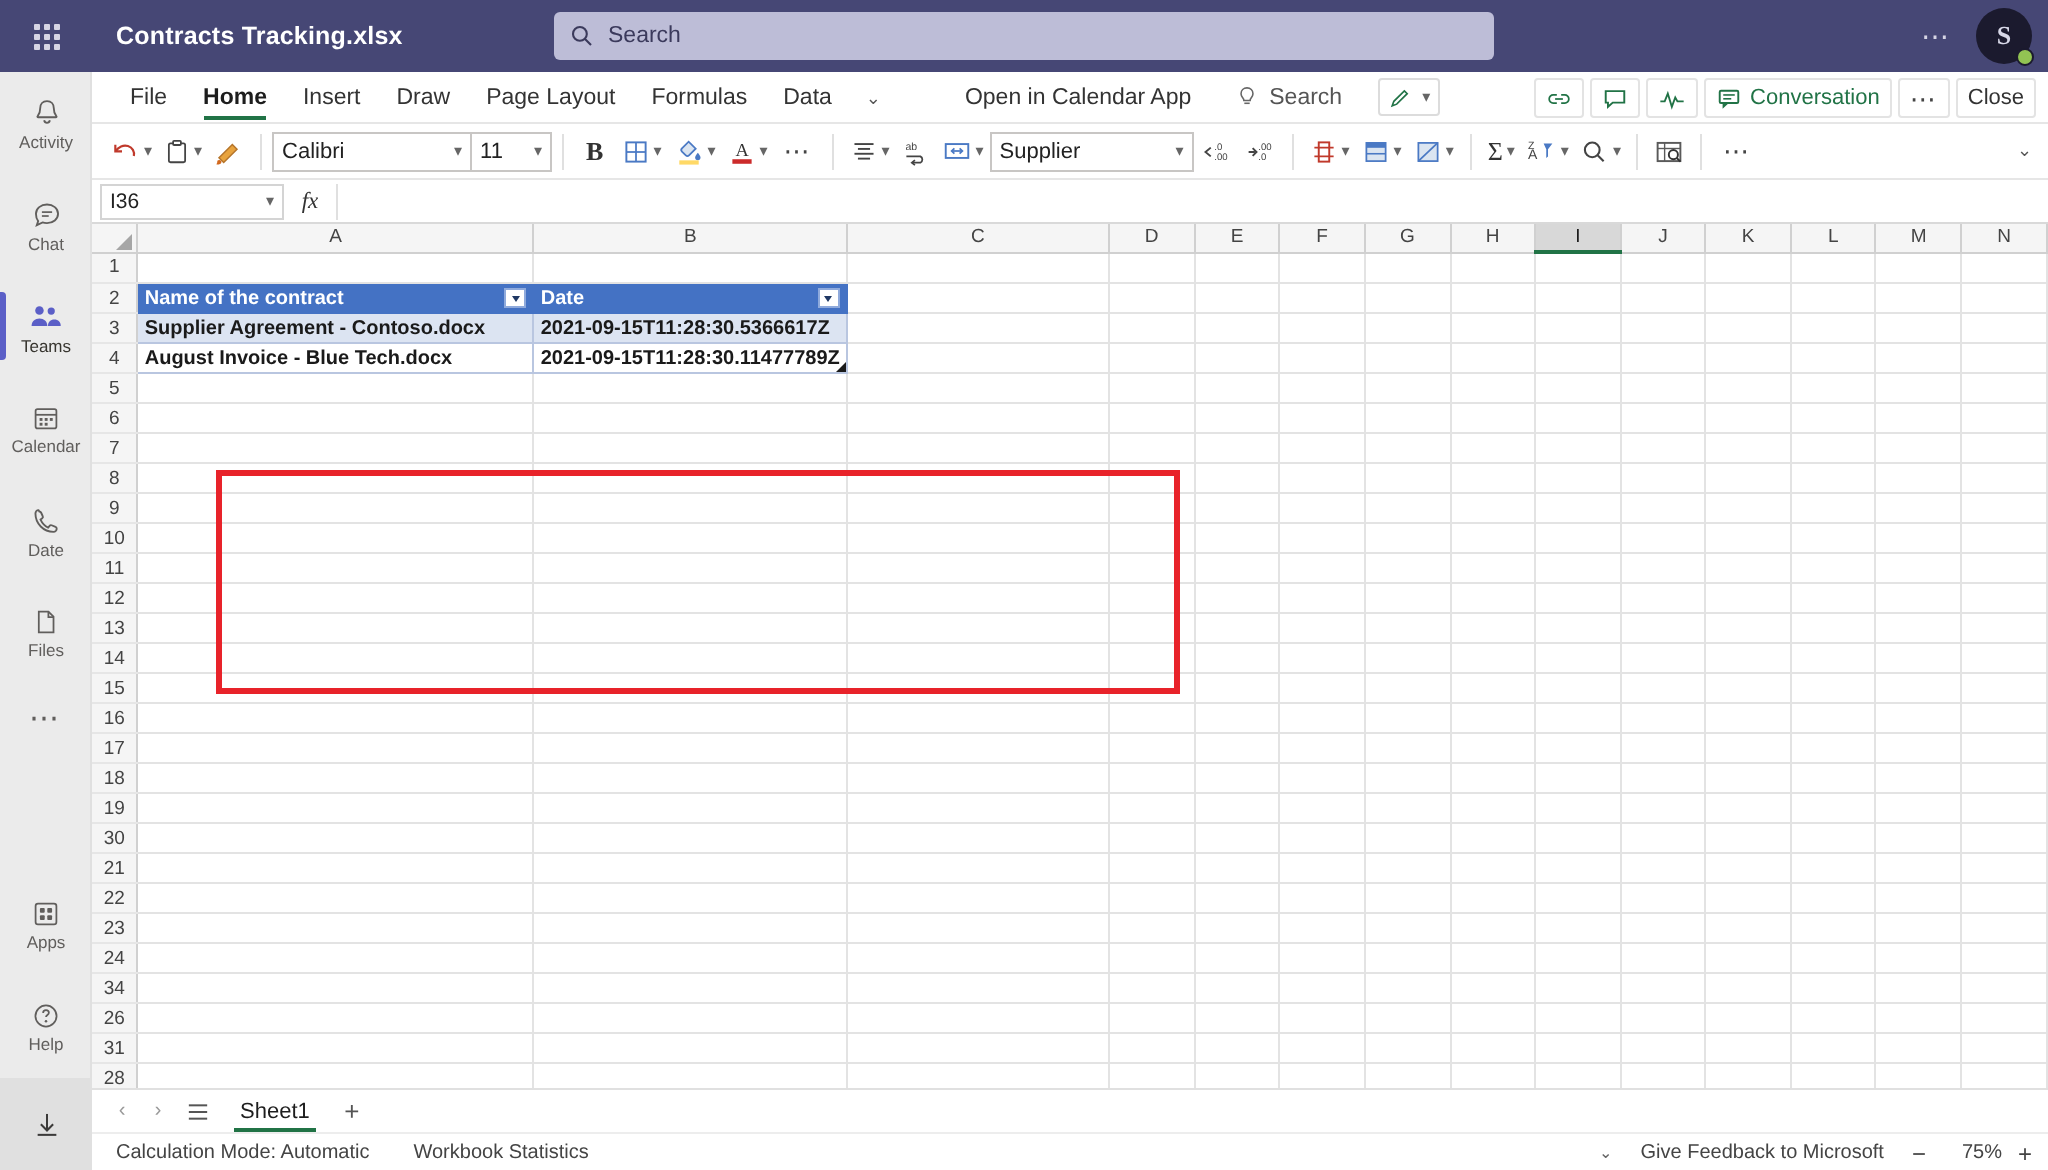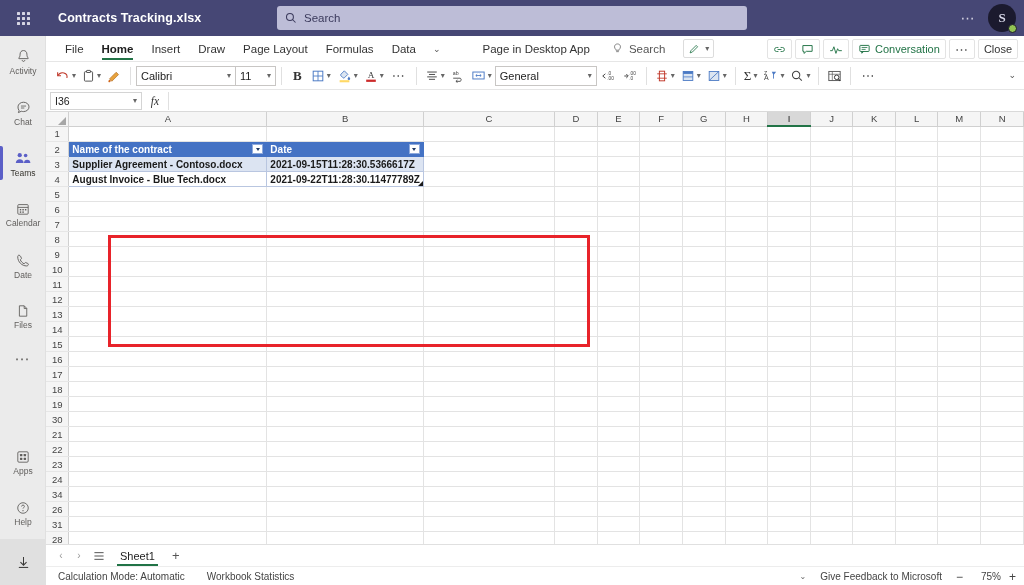--- a/index.html
+++ b/index.html
@@ -344,21 +344,21 @@
     <div class="menu-tabs">
       <div class="menu-tab">File</div>
       <div class="menu-tab active">Home</div>
       <div class="menu-tab">Insert</div>
       <div class="menu-tab">Draw</div>
       <div class="menu-tab">Page Layout</div>
       <div class="menu-tab">Formulas</div>
       <div class="menu-tab">Data</div>
       <div class="menu-chev">⌄</div>
     </div>
-    <div class="cmd-open">Page in Desktop App</div>
+    <div class="cmd-open">Open in Calendar App</div>
     <div class="cmd-search">
       <svg width="11" height="13" viewBox="0 0 14 16">
         <path d="M7 2.2c-2.2 0-3.8 1.6-3.8 3.7 0 1.5.9 2.4 1.4 3.1.3.4.4.8.4 1.2h4c0-.4.1-.8.4-1.2.5-.7 1.4-1.6 1.4-3.1C10.8 3.8 9.2 2.2 7 2.2z" fill="none" stroke="#666" stroke-width="1"></path>
         <line x1="5.3" y1="12" x2="8.7" y2="12" stroke="#666" stroke-width="1"></line>
       </svg>
       <span>Search</span>
     </div>
     <div class="pen-btn">
       <svg width="12" height="12" viewBox="0 0 16 16">
         <path d="M2.8 13.2l1.1-3 7-7 1.9 1.9-7 7z" fill="none" stroke="#217346" stroke-width="1.1"></path>
@@ -478,21 +478,21 @@
     </div>
     <div class="rb">
       <svg width="15" height="13" viewBox="0 0 17 15">
         <rect x="2" y="3.5" width="13" height="8" fill="none" stroke="#4a79c4" stroke-width="1.1"></rect>
         <path d="M5.5 7.5h6" stroke="#4a79c4" stroke-width="1"></path>
         <path d="M7 6 5.4 7.5 7 9M10 6l1.6 1.5L10 9" fill="none" stroke="#4a79c4" stroke-width="1"></path>
       </svg>
       <span class="chev">▾</span>
     </div>
     <div class="numbox">
-      <span>General</span>
+      <span>Supplier</span>
       <span class="chev">▾</span>
     </div>
     <div class="rb">
       <svg width="16" height="14" viewBox="0 0 18 16">
         <path d="M6 5.5 3 8l3 2.5" fill="none" stroke="#444" stroke-width="1.1"></path>
         <text x="8" y="7" font-size="5.5" font-family="Liberation Sans, sans-serif" fill="#444">.0</text>
         <text x="8" y="12.5" font-size="5.5" font-family="Liberation Sans, sans-serif" fill="#444">.00</text>
       </svg>
     </div>
     <div class="rb">
@@ -738,21 +738,21 @@
             <td class="cell" style="width: 46px;">
               <div class="cellinner"></div>
             </td>
           </tr>
           <tr>
             <td class="rowhead">4</td>
             <td class="cell tbody trow" style="width: 200px;">
               <div class="cellinner">August Invoice - Blue Tech.docx</div>
             </td>
             <td class="cell tbody trow" style="width: 135px; position: relative;">
-              <div class="cellinner">2021-09-22T11:28:30.11477789Z</div>
+              <div class="cellinner">2021-09-15T11:28:30.11477789Z</div>
               <span class="tbl-handle"></span>
             </td>
             <td class="cell" style="width: 143px;">
               <div class="cellinner"></div>
             </td>
             <td class="cell" style="width: 46px;">
               <div class="cellinner"></div>
             </td>
             <td class="cell" style="width: 46px;">
               <div class="cellinner"></div>

